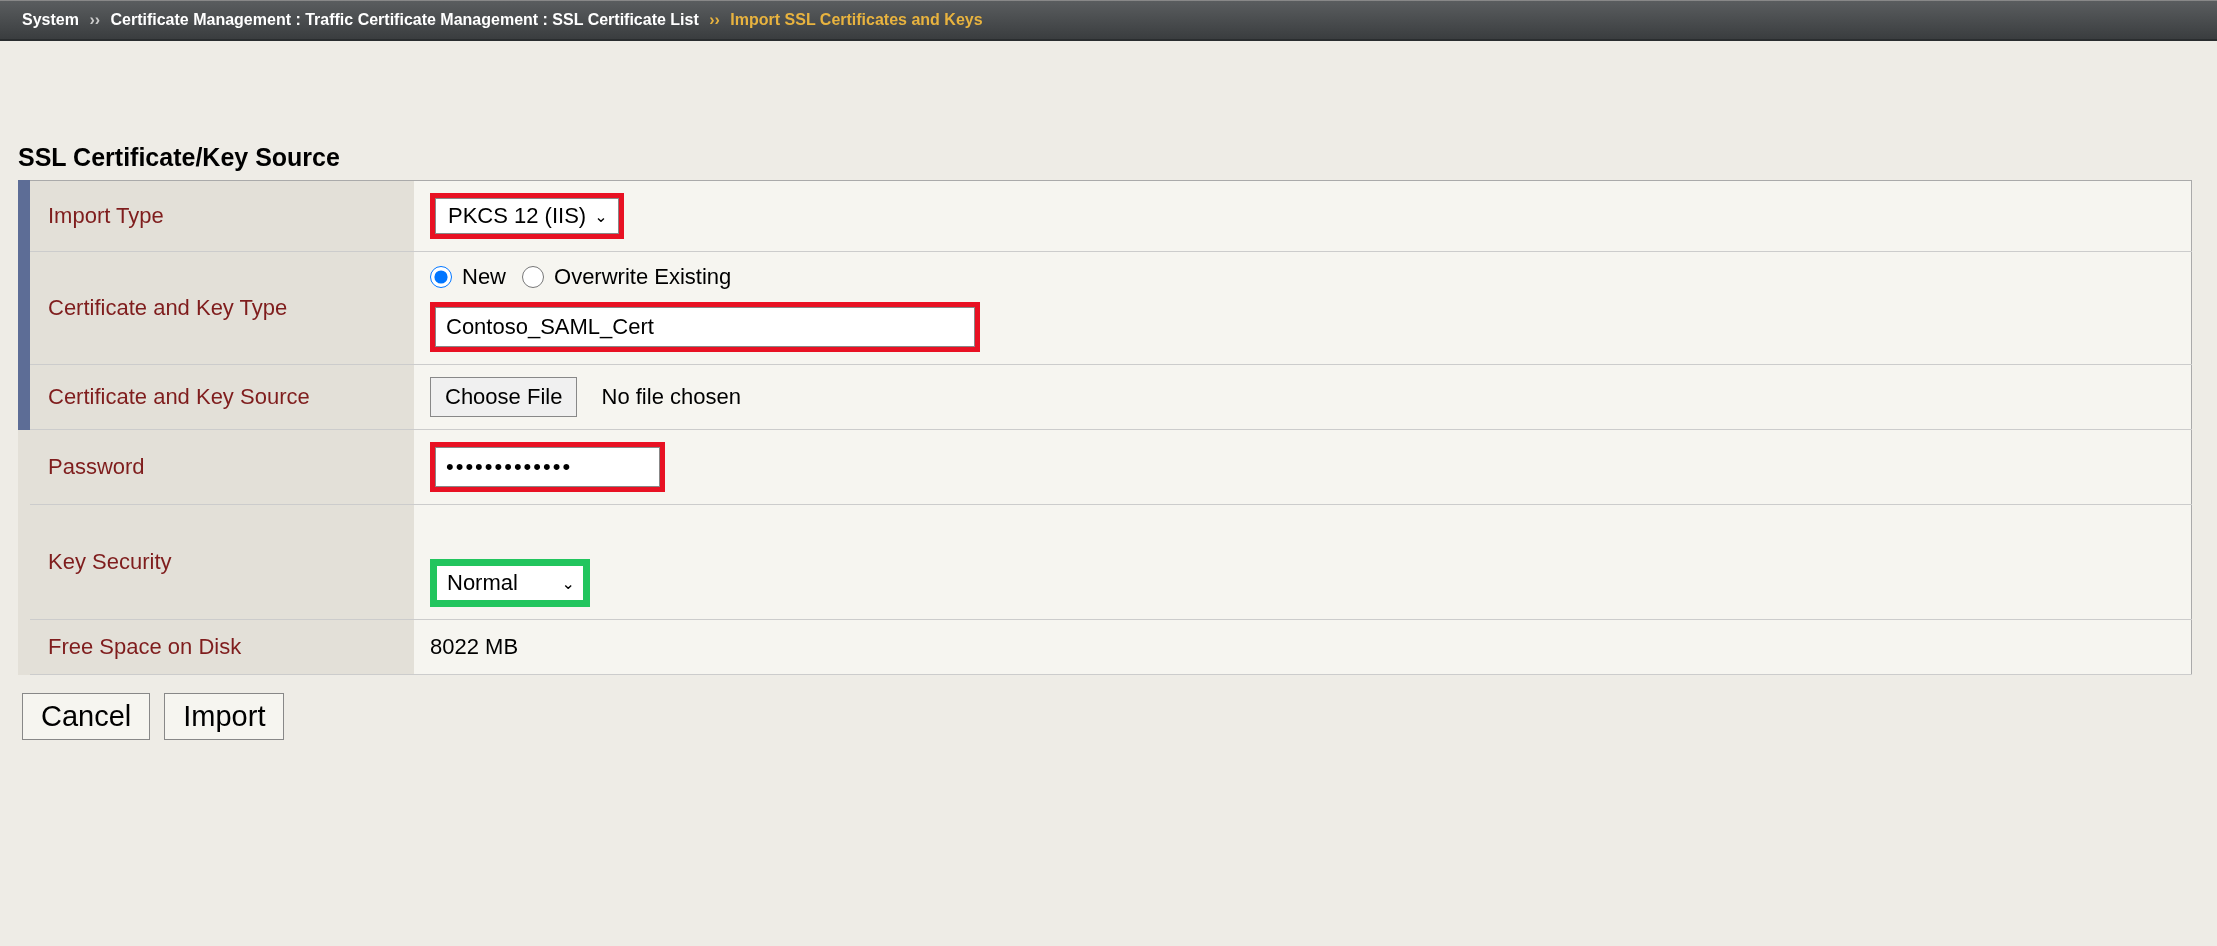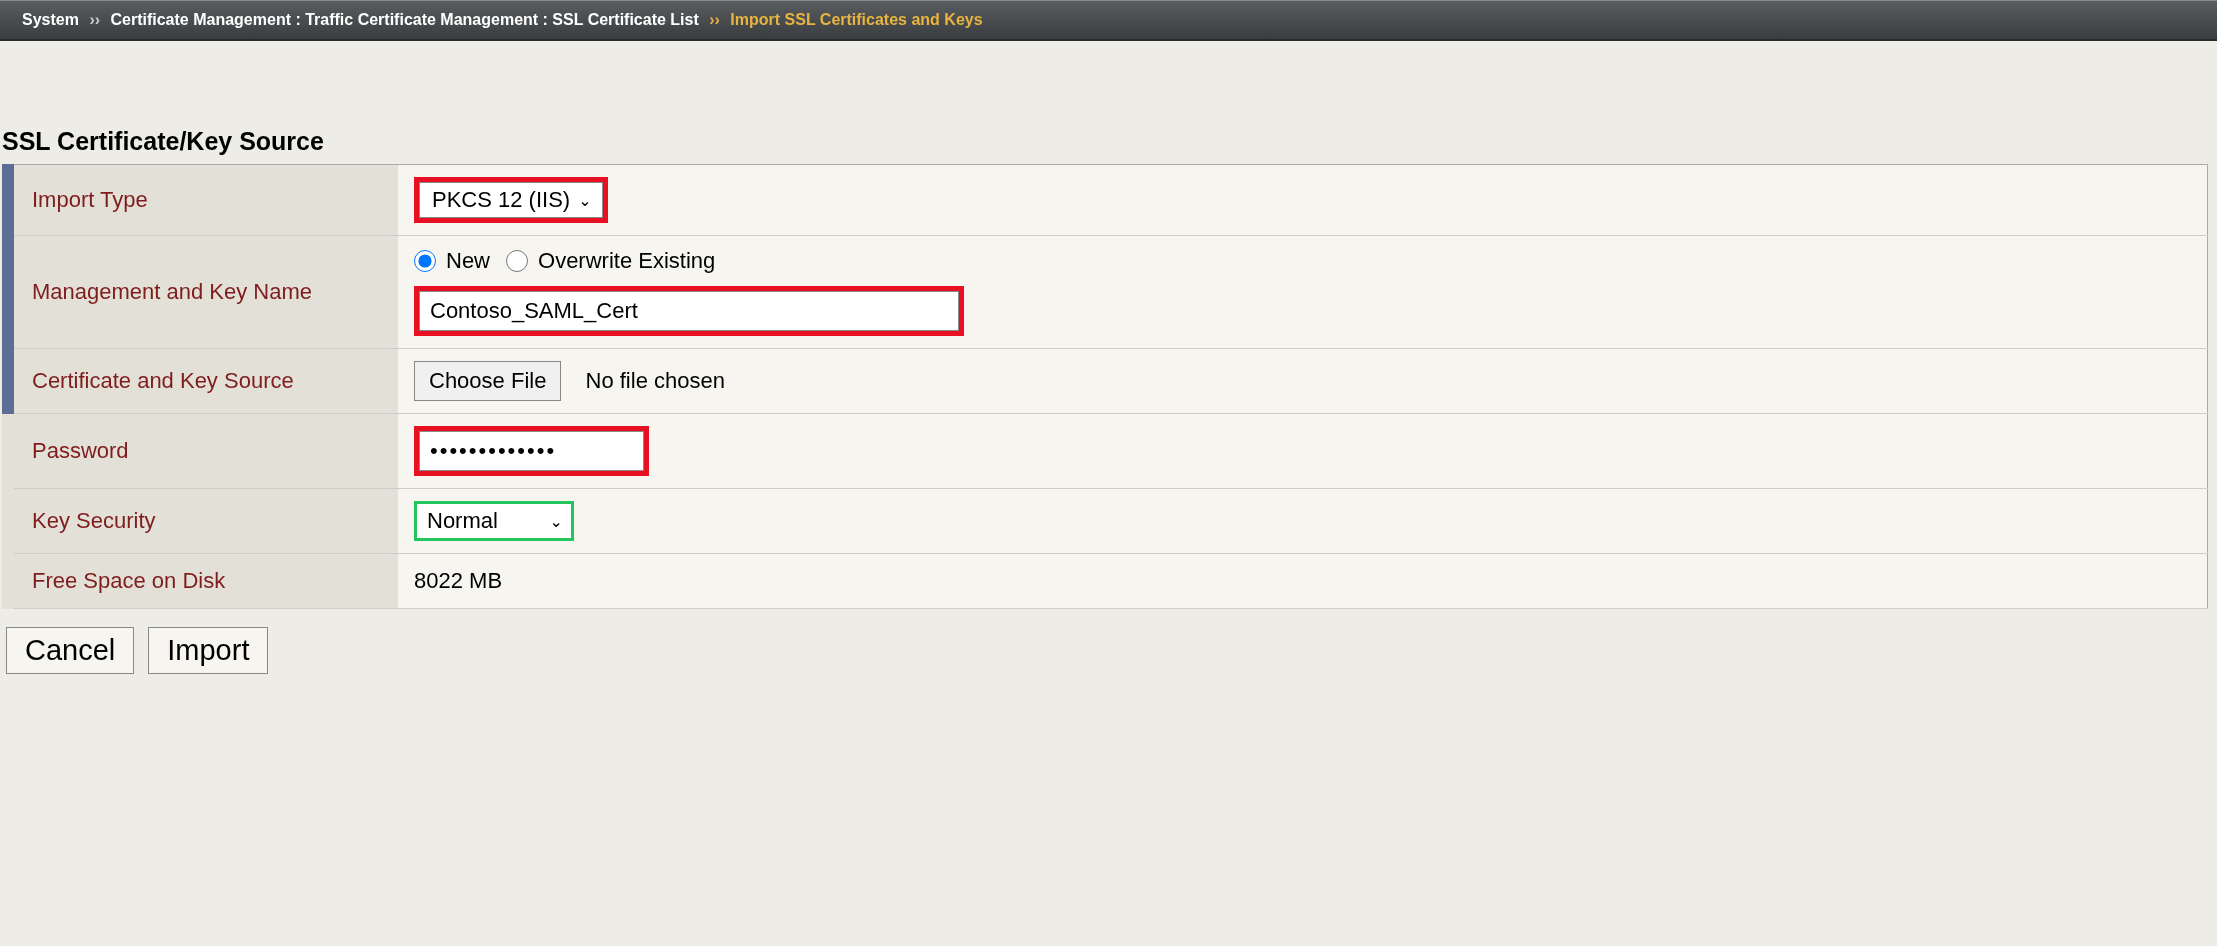--- a/index.html
+++ b/index.html
@@ -27,21 +27,21 @@
       padding: 0 6px;
     }
     .breadcrumb .sep-gold {
       color: #e8b33f;
       padding: 0 6px;
     }
     .breadcrumb .current {
       color: #e8b33f;
     }
     .content {
-      padding: 0;
+      padding: 16px;
     }
     .section-title {
       font-size: 25px;
       font-weight: bold;
       padding: 86px 0 8px 2px;
       color: #000;
     }
     .form-table {
       width: 99.5%;
       border-collapse: collapse;
@@ -122,26 +122,27 @@
       cursor: pointer;
     }
     .file-status {
       margin-left: 18px;
       font-size: 22px;
     }
     .select-normal {
       display: inline-flex;
       align-items: center;
       justify-content: space-between;
-      border: 3px solid #22c55e;
+      border: 7px solid #22c55e;
       background: #fff;
       padding: 4px 8px 4px 10px;
       font-size: 22px;
       cursor: pointer;
       width: 160px;
+      margin-top: 42px;
     }
     .select-normal .chev {
       font-size: 16px;
     }
     .action-row {
       padding: 18px 6px 20px 6px;
       display: flex;
       gap: 14px;
     }
     .btn {
@@ -174,21 +175,21 @@
       <td class="value-cell">
         <span class="highlight-red">
           <span class="select-like">
             <span>PKCS 12 (IIS)</span>
             <span class="chev">⌄</span>
           </span>
         </span>
       </td>
     </tr>
     <tr>
-      <td class="label-cell">Management and Key Name</td>
+      <td class="label-cell">Certificate and Key Type</td>
       <td class="value-cell">
         <div class="radio-row">
           <input type="radio" name="ckn" checked="" style="">
           <span>New</span>
           <input type="radio" name="ckn" style="margin-left: 10px;">
           <span>Overwrite Existing</span>
         </div>
         <span class="highlight-red">
           <input type="text" class="text-input" value="Contoso_SAML_Cert" style="">
         </span>

